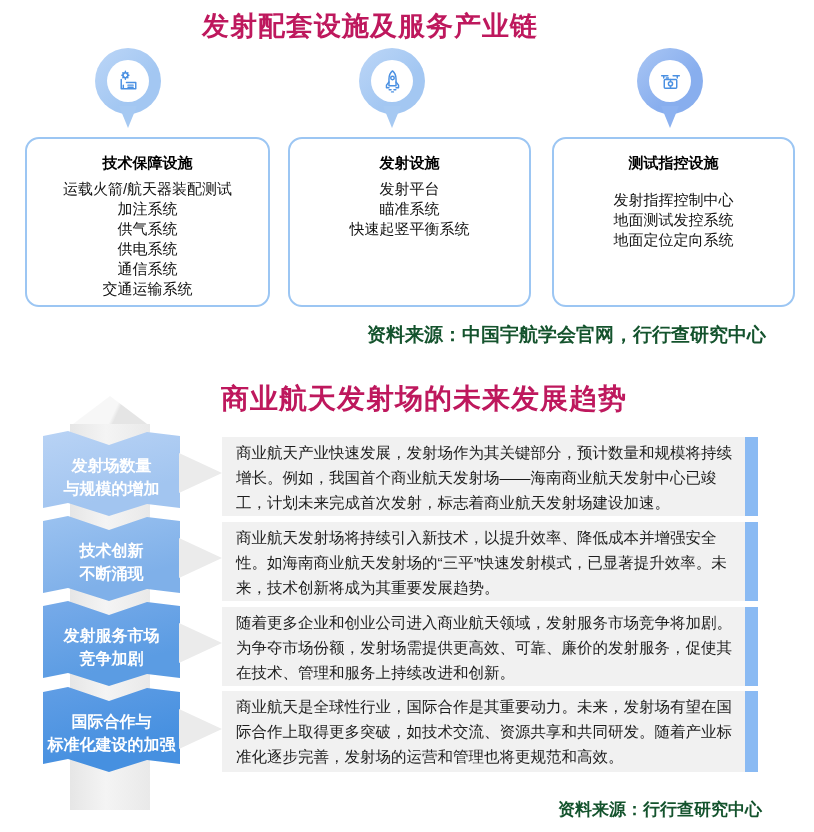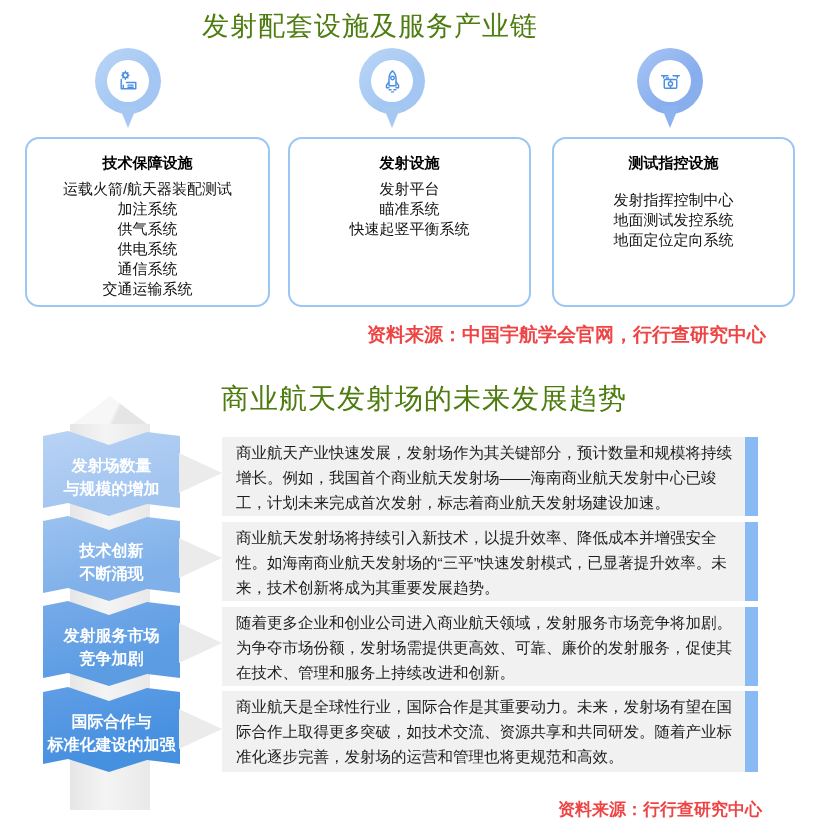--- a/index.html
+++ b/index.html
@@ -3,21 +3,21 @@
 <meta charset="utf-8">
 <style>
   * { margin: 0; padding: 0; box-sizing: border-box; }
   html, body { background: #ffffff; }
   body { font-family: "Liberation Sans", "DejaVu Sans", sans-serif; }
   #canvas { position: relative; width: 814px; height: 832px; background: #ffffff; overflow: hidden; margin: 0 auto; }
 
   .abs { position: absolute; }
 
   
-  .sec-title { font-weight: 400; color: #4d7c0f; text-align: center; letter-spacing: 1px; }
+  .sec-title { font-weight: 700; color: #be185d; text-align: center; letter-spacing: 1px; }
   #title1 { top: 8px; left: 0; width: 740px; font-size: 27px; }
   #title2 { top: 380px; left: 34px; width: 780px; font-size: 28px; }
 
   .pin { width: 66px; height: 86px; top: 48px; }
   .pin .bubble { position: absolute; left: 0; top: 0; width: 66px; height: 66px; border-radius: 50%; }
   .pin-light .bubble { background: linear-gradient(135deg, #bcd6f7 0%, #a3c7f2 62%); }
   .pin-dark  .bubble { background: linear-gradient(135deg, #a9c6f4 0%, #88aeee 62%); }
   .pin .tail { position: absolute; left: 24px; top: 58px; width: 18px; height: 22px;
                clip-path: polygon(0 0, 100% 0, 50% 100%); }
   .pin-light .tail { background: #a6c9f2; }
@@ -31,21 +31,21 @@
 
   .facility-box { top: 137px; height: 170px; background: #fff; border: 2px solid #9cc6f3;
                   border-radius: 14px; text-align: center; }
   #box1 { left: 25px;  width: 245px; }
   #box2 { left: 288px; width: 243px; }
   #box3 { left: 552px; width: 243px; }
   .facility-box .bx-title { margin-top: 15px; font-size: 15px; font-weight: 800; color: #000; }
   .facility-box .bx-items { margin-top: 6px; font-size: 15px; line-height: 20px; color: #111; }
   #box3 .bx-items { margin-top: 17px; }
 
-  .source-line { text-align: right; font-weight: 800; color: #ef4444; }
+  .source-line { text-align: right; font-weight: 800; color: #14532d; }
   #source1 { top: 322px; left: 0; width: 766px; font-size: 19px; }
   #source2 { top: 798px; left: 0; width: 762px; font-size: 17px; }
 
   
   #pillar-cap { left: 70px; top: 396px; width: 80px; height: 58px;
                 clip-path: polygon(50% 0, 100% 52%, 50% 100%, 0 52%);
                 background: linear-gradient(115deg, #f7f7f7 48%, #e5e5e5 52%); }
   #pillar-col { left: 70px; top: 424px; width: 80px; height: 386px;
                 background: linear-gradient(90deg, #e6e6e6, #f4f4f4 45%, #e9e9e9); }
 

